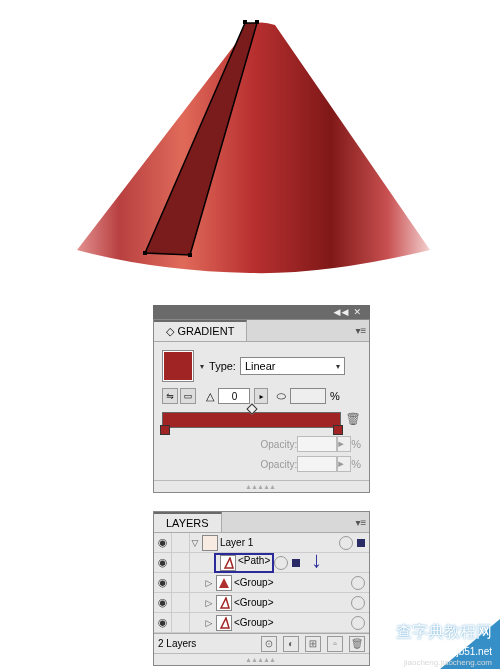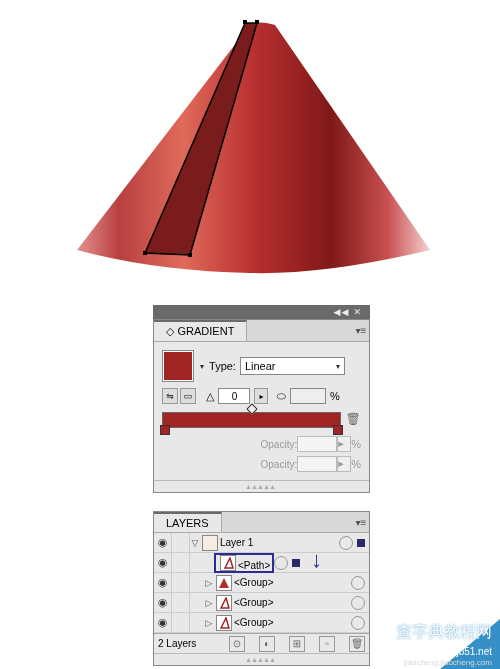--- a/index.html
+++ b/index.html
@@ -40,23 +40,23 @@
 .layers-body { }
 .layer-row { display: flex; align-items: center; height: 20px; border-bottom: 1px solid #ccc; background: #e8e8e8; }
 .eye { width: 18px; height: 20px; border-right: 1px solid #ccc; display: flex; align-items: center; justify-content: center; font-size: 11px; color: #333; }
 .lock { width: 18px; height: 20px; border-right: 1px solid #ccc; }
 .indent { display: inline-block; }
 .disclosure { width: 10px; font-size: 9px; color: #555; text-align: center; }
 .thumb { width: 16px; height: 16px; border: 1px solid #888; margin: 0 2px; background: #fff; display: flex; align-items: center; justify-content: center; }
 .layer-name { font-size: 10px; flex: 1; }
 .target { width: 14px; height: 14px; border: 1px solid #999; border-radius: 50%; margin-right: 4px; }
 .sel-indicator { width: 8px; height: 8px; background: #2a2a66; margin-right: 4px; }
-.layers-foot { height: 20px; display: flex; align-items: center; border-top: 1px solid #aaa; background: #e8e8e8; padding: 0 4px; gap: 14px; font-size: 10px; }
+.layers-foot { height: 20px; display: flex; align-items: center; border-top: 1px solid #aaa; background: #e8e8e8; padding: 0 4px; gap: 6px; font-size: 10px; }
 .foot-icon { width: 16px; height: 16px; border: 1px solid #999; display: flex; align-items: center; justify-content: center; font-size: 10px; color: #666; }
-.path-highlight { border: 2px solid #2a2a99; padding: 0 2px; display: flex; align-items: flex-end; }
+.path-highlight { border: 2px solid #2a2a99; padding: 0 2px; display: flex; align-items: flex-start; }
 .blue-arrow { position: absolute; color: #2a2a99; font-size: 22px; font-weight: bold; }
 .watermark-triangle { position: absolute; right: 0; bottom: 0; width: 0; height: 0; border-left: 60px solid transparent; border-bottom: 50px solid #3690c7; }
 .watermark-text1 { position: absolute; right: 8px; bottom: 26px; color: #fff; font-size: 16px; text-shadow: 0 0 2px #3690c7; }
 .watermark-text2 { position: absolute; right: 8px; bottom: 12px; color: #fff; font-size: 10px; }
 .watermark-text3 { position: absolute; right: 8px; bottom: 2px; color: #d8d8d8; font-size: 8px; }
 </style>
 </head>
 <body>
 
 <div class="canvas-area">

